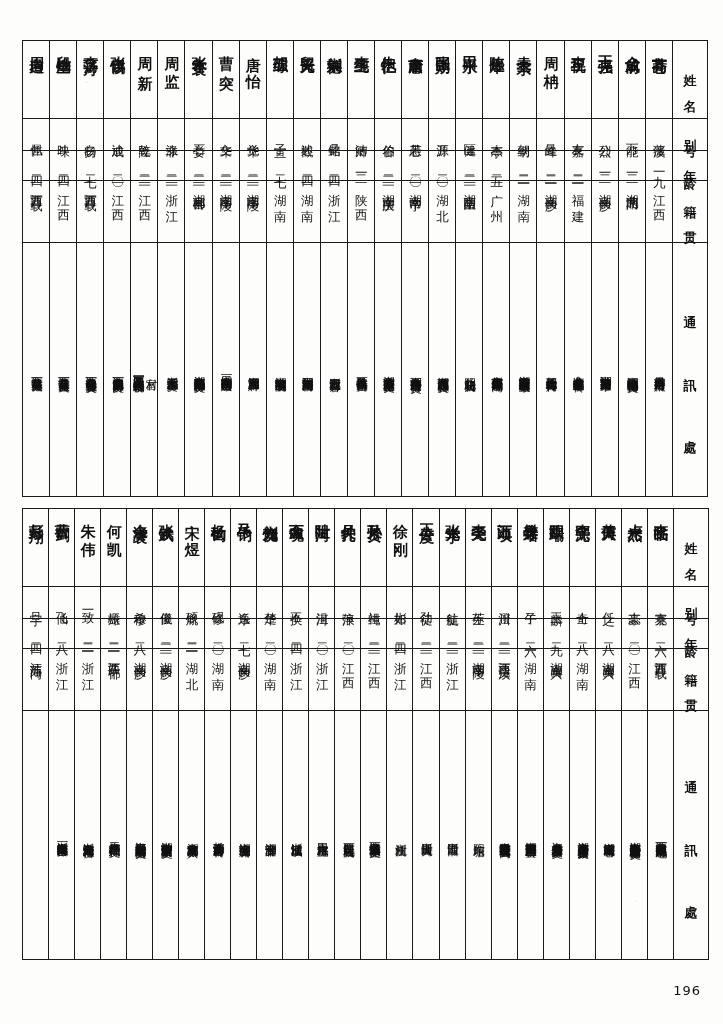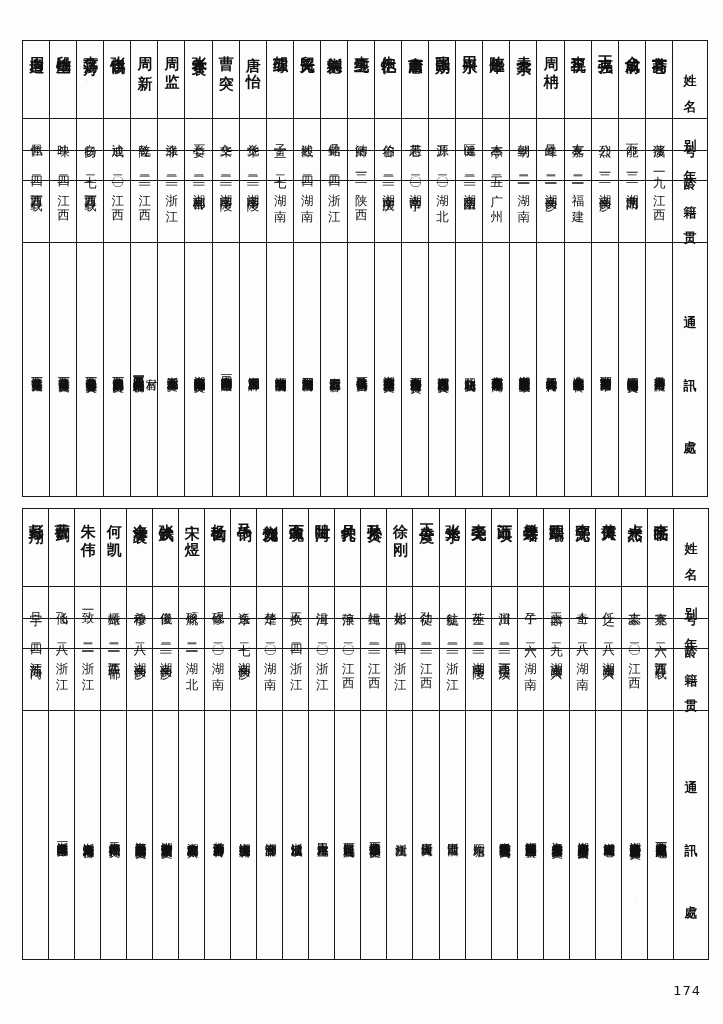--- a/index.html
+++ b/index.html
@@ -1401,14 +1401,14 @@
           </td>
           <td class="addr addr-cell" style="width: 25.04px;">
             <div class="addr-inner">
               <span class="v"></span>
             </div>
           </td>
         </tr>
       </tbody>
     </table>
 
-  <div class="pageno">174</div>
+  <div class="pageno">196</div>
 </div>
 
 </body></html>

